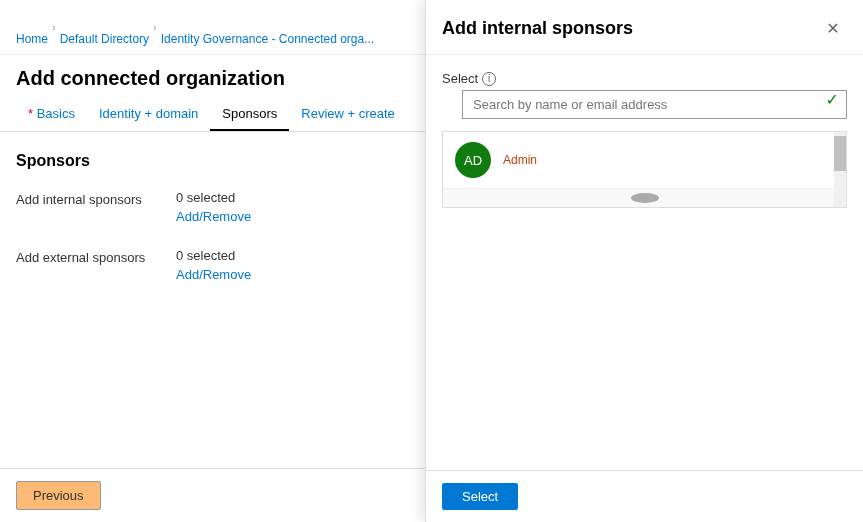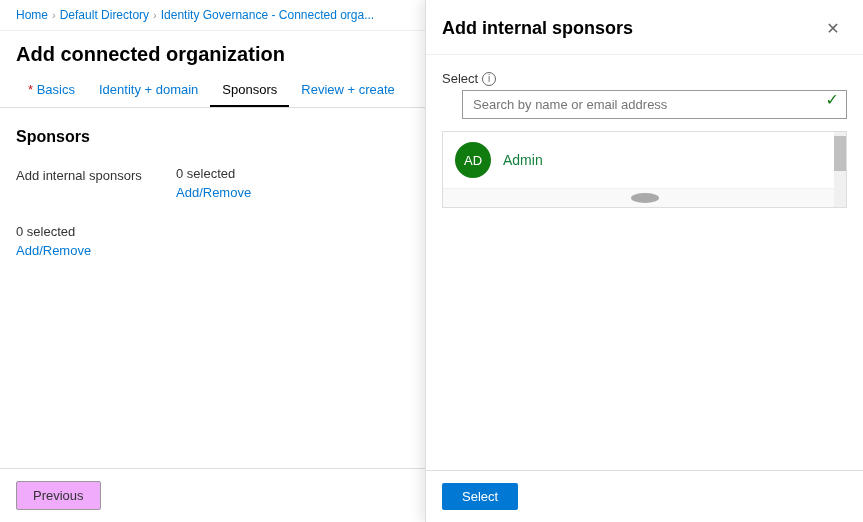--- a/index.html
+++ b/index.html
@@ -19,21 +19,21 @@
       display: flex;
       align-items: center;
       padding: 8px 16px;
       font-size: 12px;
       color: #0078d4;
       background: #fff;
       border-bottom: 1px solid #eee;
       gap: 4px;
     }
     .breadcrumb span { color: #666; }
-    .breadcrumb a { color: #0078d4; text-decoration: none; cursor: pointer; }
+    .breadcrumb a { color: #0078d4; text-decoration: none; cursor: pointer; margin-top: 24px; }
     .breadcrumb .sep { color: #999; font-size: 11px; }
 
     .page-title {
       padding: 12px 16px 8px;
       font-size: 20px;
       font-weight: 600;
       color: #000;
     }
 
     .tabs {
@@ -102,21 +102,21 @@
       padding: 12px 16px;
       border-top: 1px solid #ddd;
       display: flex;
       gap: 8px;
       align-items: center;
       background: #fff;
     }
     .btn-previous {
       padding: 6px 16px;
       border: 1px solid #999;
-      background: #f0abfc;
+      background: #fdba74;
       color: #333;
       cursor: pointer;
       font-size: 13px;
       border-radius: 2px;
     }
     .btn-next {
       padding: 6px 16px;
       border: none;
       background: #0078d4;
       color: #fff;
@@ -235,22 +235,22 @@
       background: #107c10;
       color: #fff;
       display: flex;
       align-items: center;
       justify-content: center;
       font-size: 13px;
       font-weight: 400;
       flex-shrink: 0;
     }
     .user-name {
-      font-size: 14px;
-      color: #15803d;
+      font-size: 12px;
+      color: #c2410c;
     }
 
     .more-indicator {
       display: flex;
       justify-content: center;
       padding: 4px;
       background: #f9f9f9;
     }
 
     .selected-section {
@@ -333,20 +333,21 @@
 
     <div class="sponsor-row">
       <div class="sponsor-label">Add internal sponsors</div>
       <div class="sponsor-info">
         <span class="sponsor-count">0 selected</span>
         <a class="sponsor-link">Add/Remove</a>
       </div>
     </div>
 
     <div class="sponsor-row">
+      <div class="sponsor-label">Add external sponsors</div>
       <div class="sponsor-info">
         <span class="sponsor-count">0 selected</span>
         <a class="sponsor-link">Add/Remove</a>
       </div>
     </div>
   </div>
 
   <div class="footer">
     <button class="btn-previous">Previous</button>
   </div>

